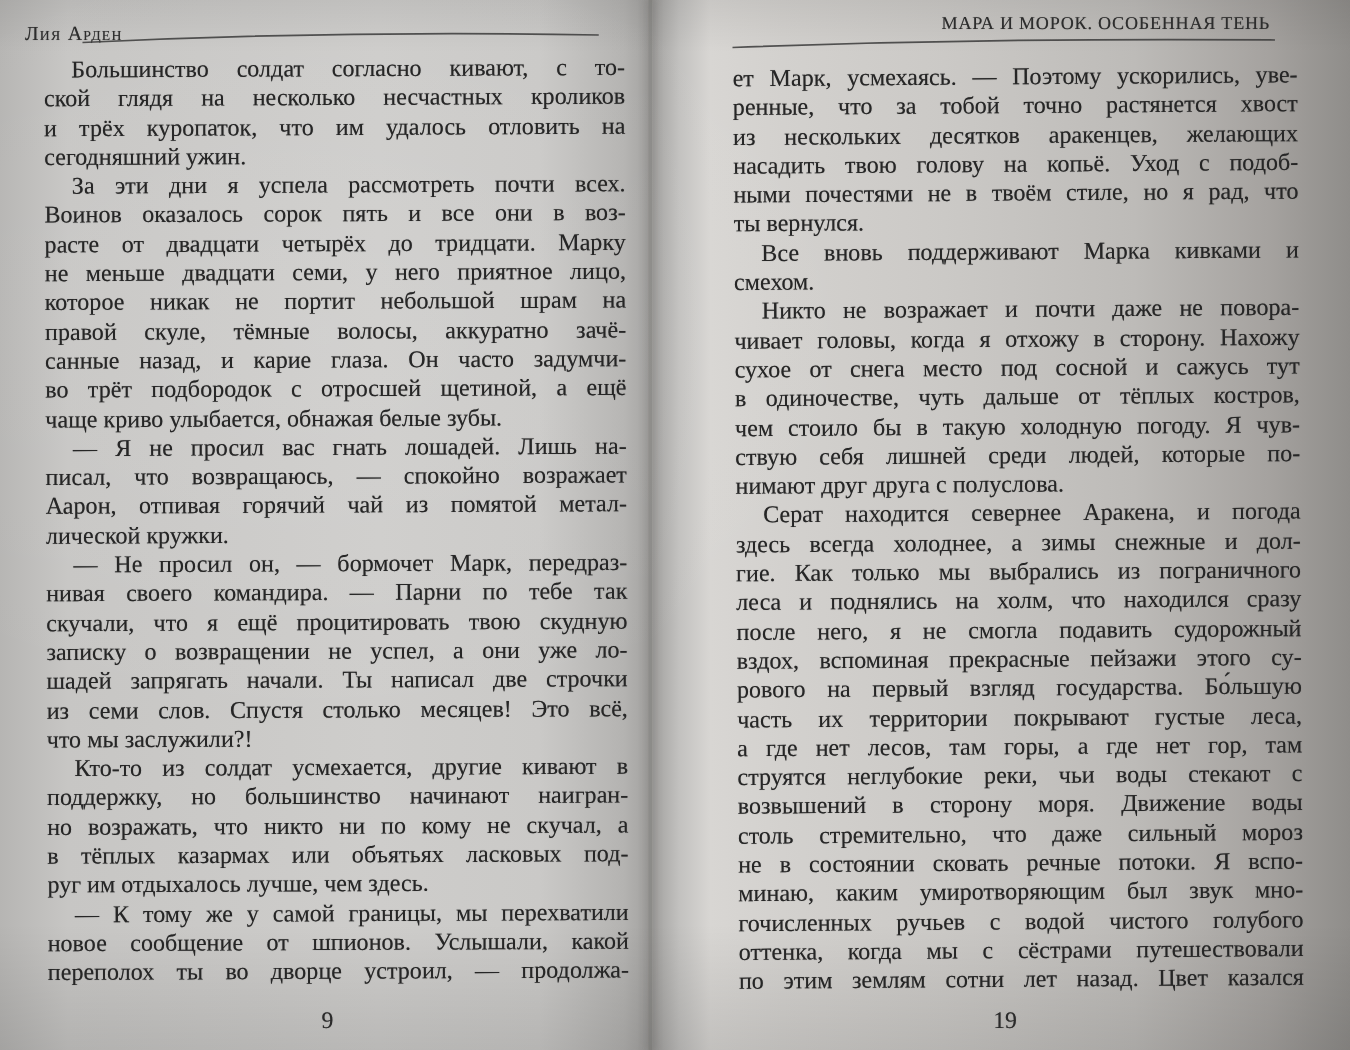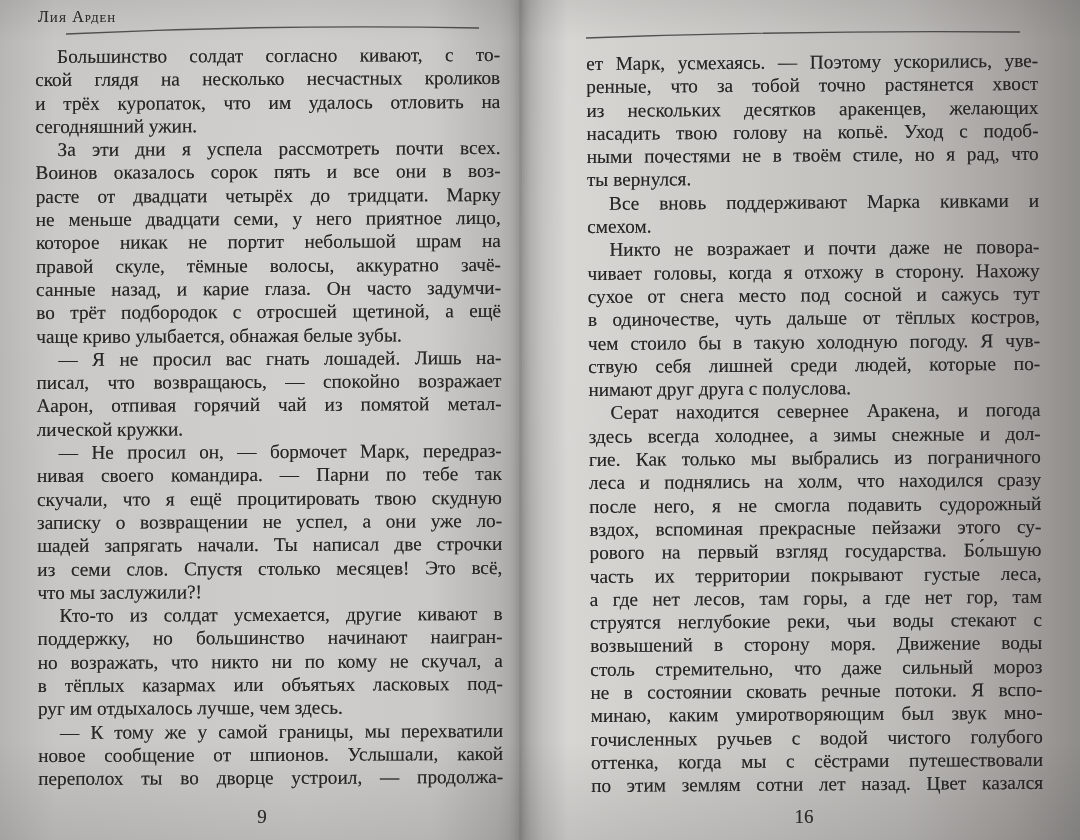--- a/index.html
+++ b/index.html
@@ -27,21 +27,21 @@
   .page { position: absolute; top: 0; height: 840px; }
   .page-left  { left: 0;     width: 520px; }
   .page-right { left: 556px; width: 524px; }
 
   .running-header {
     position: absolute; top: 8px;
     font-size: 16px; letter-spacing: 1px; color: #2d2d2d;
     font-variant-caps: small-caps;
     text-shadow: 0 0 0.6px rgba(40,40,40,0.55);
   }
-  .running-header.author { left: 38px; }
+  .running-header.author { left: 20px; margin-top: 11px; }
   .running-header.title  { right: 64px; top: 11px; font-variant-caps: normal; font-size: 14.5px; letter-spacing: 0.6px; }
 
   .rule-svg { position: absolute; left: 0; top: 0; width: 100%; height: 60px; }
 
   .body-text {
     position: absolute;
     font-size: 19.3px;
     line-height: 23.3px;
     text-shadow: 0 0 0.6px rgba(38,38,38,0.55);
   }
@@ -102,20 +102,21 @@
         <div class="line">в тёплых казармах или объятьях ласковых под-</div>
         <div class="line end">руг им отдыхалось лучше, чем здесь.</div>
         <div class="line indent">— К тому же у самой границы, мы перехватили</div>
         <div class="line">новое сообщение от шпионов. Услышали, какой</div>
         <div class="line">переполох ты во дворце устроил, — продолжа-</div>
       </div>
     <div class="page-number">9</div>
   </div>
 
   <div class="page page-right">
+    <div class="running-header title">МАРА И МОРОК. ОСОБЕННАЯ ТЕНЬ</div>
     <svg class="rule-svg" viewBox="0 0 524 60">
       <path d="M 30 38 Q 250 30 464 32" fill="none" stroke="#3a3a3a" stroke-width="1.4" opacity="0.85"></path>
     </svg>
     <div class="body-text" id="right-lines">
         <div class="line">ет Марк, усмехаясь. — Поэтому ускорились, уве-</div>
         <div class="line">ренные, что за тобой точно растянется хвост</div>
         <div class="line">из нескольких десятков аракенцев, желающих</div>
         <div class="line">насадить твою голову на копьё. Уход с подоб-</div>
         <div class="line">ными почестями не в твоём стиле, но я рад, что</div>
         <div class="line end">ты вернулся.</div>
@@ -139,15 +140,15 @@
         <div class="line">а где нет лесов, там горы, а где нет гор, там</div>
         <div class="line">струятся неглубокие реки, чьи воды стекают с</div>
         <div class="line">возвышений в сторону моря. Движение воды</div>
         <div class="line">столь стремительно, что даже сильный мороз</div>
         <div class="line">не в состоянии сковать речные потоки. Я вспо-</div>
         <div class="line">минаю, каким умиротворяющим был звук мно-</div>
         <div class="line">гочисленных ручьев с водой чистого голубого</div>
         <div class="line">оттенка, когда мы с сёстрами путешествовали</div>
         <div class="line">по этим землям сотни лет назад. Цвет казался</div>
       </div>
-    <div class="page-number">16</div>
+    <div class="page-number">19</div>
   </div>
 </div>
 
 </body></html>

